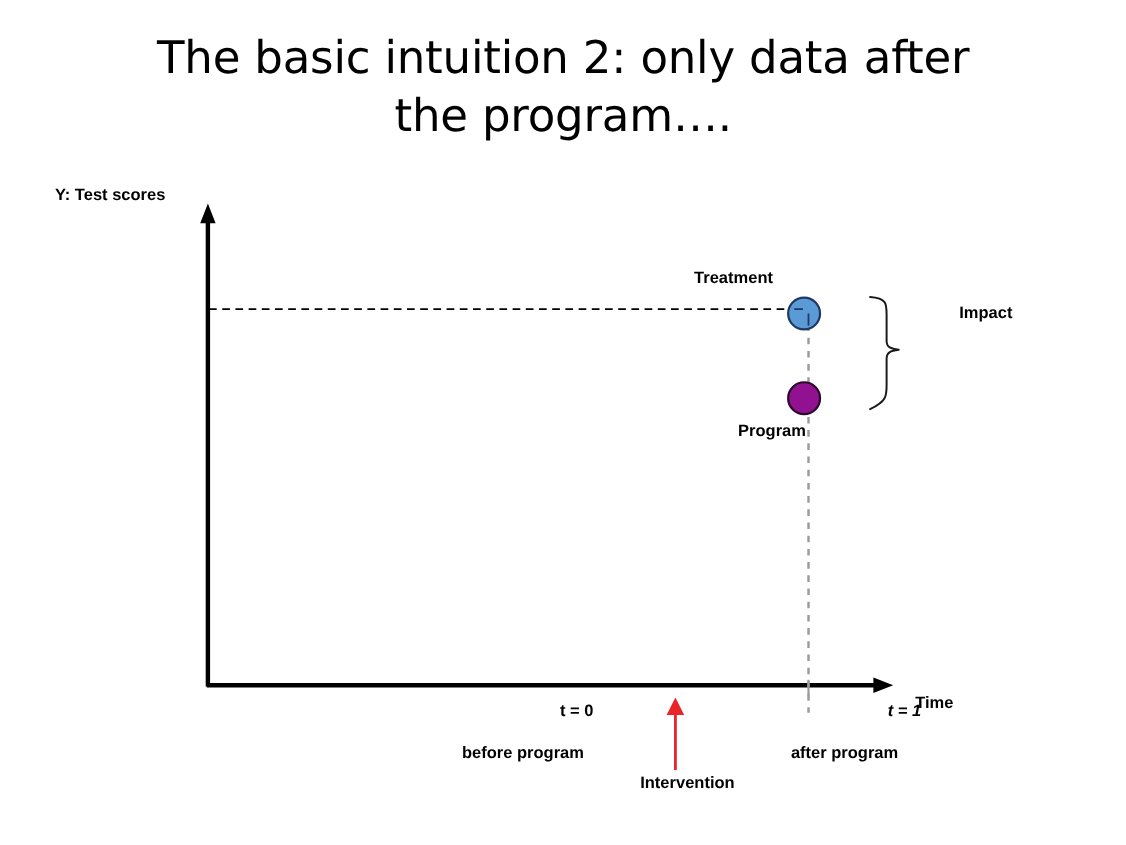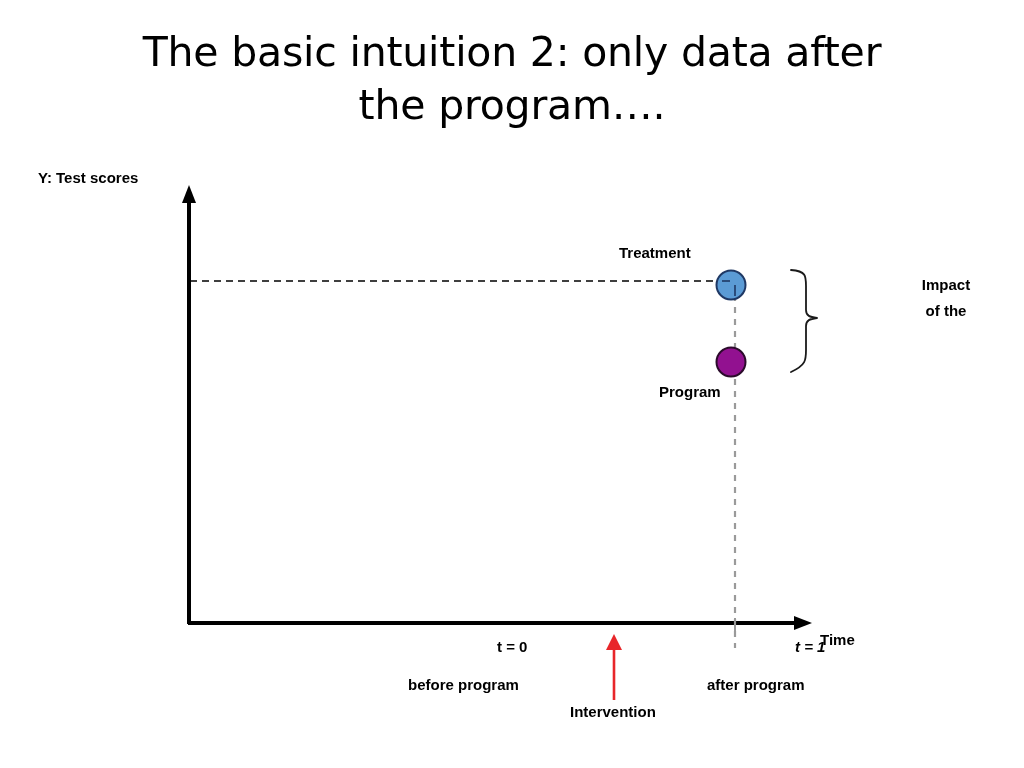--- a/index.html
+++ b/index.html
@@ -51,31 +51,32 @@
 
   
   .anno {
     position: absolute;
     font-family: "Liberation Sans", sans-serif;
     font-weight: bold;
     font-size: 15px;
     color: #000000;
     white-space: nowrap;
     line-height: 1.0;
+    margin-left: 12px;
   }
 
   #y-axis-label   { left: 38px;  top: 170px; }
   #treatment-label{ left: 619px; top: 245px; }
   #control-label  { left: 659px; top: 384px; }
 
   #impact-label {
-    left: 880px;
+    left: 860px;
     top: 272px;
     width: 132px;
-    text-align: center;
+    text-align: left;
     white-space: normal;
     line-height: 1.72;
   }
   #impact-label .impact-line { display: block; }
 
   #t0-label       { left: 497px; top: 639px; }
   #t1-label       { left: 795px; top: 639px; font-style: italic; }
   #time-label     { left: 820px; top: 632px; }
   #before-label   { left: 408px; top: 677px; }
   #after-label    { left: 707px; top: 677px; }
@@ -129,21 +130,20 @@
   </svg>
 
   <div class="anno" id="y-axis-label">Y: Test scores</div>
 
   <div class="anno" id="treatment-label">Treatment</div>
 
   <div class="anno" id="control-label">Program</div>
 
   <div class="anno" id="impact-label">
     <span class="impact-line">Impact</span>
-    <span class="impact-line">of the</span>
   </div>
 
   <div class="anno" id="t0-label">t = 0</div>
 
   <div class="anno" id="t1-label">t = 1</div>
 
   <div class="anno" id="time-label">Time</div>
 
   <div class="anno" id="before-label">before program</div>
 

